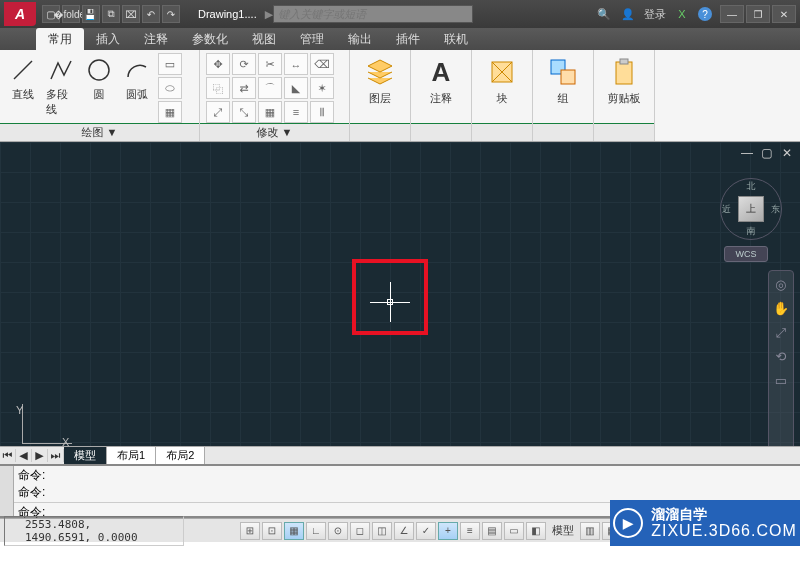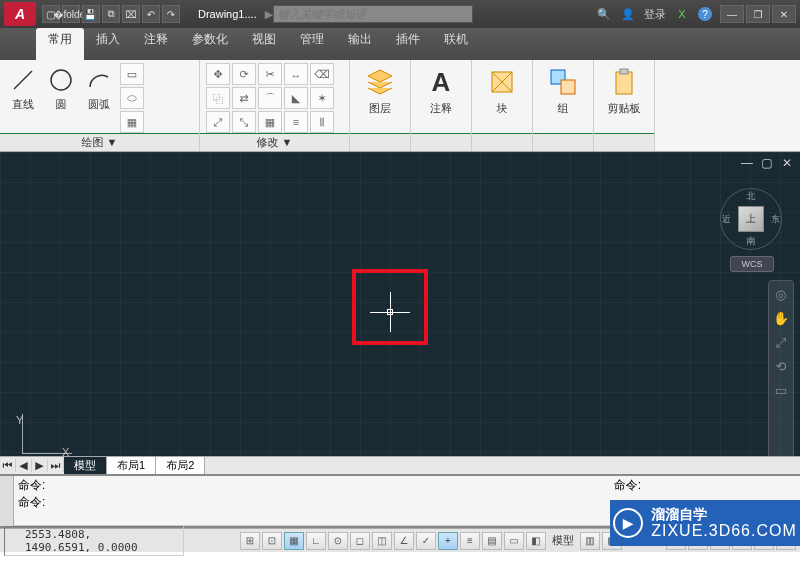--- a/index.html
+++ b/index.html
@@ -11,21 +11,21 @@
 .qat { display: flex; gap: 2px; margin-right: 10px; }
 .qat-btn { width: 18px; height: 18px; background: #555; border: 1px solid #666; display: flex; align-items: center; justify-content: center; color: #ddd; font-size: 10px; cursor: pointer; }
 .title-text { flex: 0 0 auto; margin: 0 8px; color: #fff; }
 .search-box { flex: 1; max-width: 200px; background: #888; border: 1px solid #555; height: 18px; padding: 0 4px; font-size: 11px; color: #333; font-style: italic; }
 .title-right { margin-left: auto; display: flex; align-items: center; gap: 8px; color: #ccc; }
 .title-right .icon { width: 16px; height: 16px; display: inline-flex; align-items: center; justify-content: center; }
 .win-controls { display: flex; gap: 2px; }
 .win-btn { width: 24px; height: 18px; background: #555; border: 1px solid #666; color: #ddd; font-size: 10px; display: flex; align-items: center; justify-content: center; cursor: pointer; }
 
 
-.menubar { height: 32px; background: linear-gradient(#5a5a5a, #4a4a4a); display: flex; align-items: stretch; font-size: 12px; color: #ddd; padding-left: 36px; }
+.menubar { height: 22px; background: linear-gradient(#5a5a5a, #4a4a4a); display: flex; align-items: stretch; font-size: 12px; color: #ddd; padding-left: 36px; }
 .menutab { padding: 3px 12px; cursor: pointer; }
 .menutab.active { background: #f5f5f5; color: #333; border-radius: 3px 3px 0 0; }
 
 
 .ribbon { height: 92px; background: #f5f5f5; border-bottom: 1px solid #aaa; display: flex; }
 .panel { border-right: 1px solid #ccc; padding: 3px 6px 0 6px; display: flex; flex-direction: column; }
 .panel-body { flex: 1; display: flex; align-items: flex-start; gap: 4px; }
 .panel-label { height: 18px; background: #e8e8e8; border-top: 1px solid #15803d; margin: 0 -6px; text-align: center; font-size: 11px; color: #333; line-height: 17px; }
 .big-btn { width: 34px; display: flex; flex-direction: column; align-items: center; gap: 2px; font-size: 11px; color: #333; cursor: pointer; padding: 2px; }
 .big-btn .bicon { width: 30px; height: 30px; display: flex; align-items: center; justify-content: center; }
@@ -48,32 +48,32 @@
 .red-highlight { position: absolute; top: 117px; left: 352px; width: 76px; height: 76px; border: 4px solid #e81123; }
 .ucs { position: absolute; bottom: 16px; left: 10px; color: #bbb; font-size: 11px; }
 .ucs .y { position: absolute; bottom: 32px; left: 6px; }
 .ucs .x { position: absolute; bottom: 0; left: 52px; }
 .ucs-line-v { position: absolute; bottom: 4px; left: 12px; width: 1px; height: 40px; background: #aaa; }
 .ucs-line-h { position: absolute; bottom: 4px; left: 12px; height: 1px; width: 50px; background: #aaa; }
 .viewcube { position: absolute; top: 36px; right: 18px; width: 62px; height: 62px; border-radius: 50%; border: 1px solid #556; display: flex; align-items: center; justify-content: center; color: #888; font-size: 10px; }
 .vc-cube { width: 26px; height: 26px; background: linear-gradient(145deg,#ddd,#aaa); border: 1px solid #888; color: #333; font-size: 10px; display: flex; align-items: center; justify-content: center; }
 .vc-n, .vc-s, .vc-e, .vc-w { position: absolute; font-size: 9px; color: #9aa; }
 .vc-n { top: 1px; } .vc-s { bottom: 1px; } .vc-e { right: 1px; } .vc-w { left: 1px; }
-.wcs-btn { position: absolute; top: 104px; right: 26px; width: 44px; height: 16px; background: #445; border: 1px solid #667; color: #bcc; font-size: 9px; text-align: center; border-radius: 3px; line-height: 14px; }
+.wcs-btn { position: absolute; top: 104px; right: 32px; width: 44px; height: 16px; background: #445; border: 1px solid #667; color: #bcc; font-size: 9px; text-align: center; border-radius: 3px; line-height: 14px; }
 .navbar { position: absolute; top: 128px; right: 6px; width: 26px; height: 180px; background: rgba(80,90,100,.4); border: 1px solid #556; border-radius: 4px; display: flex; flex-direction: column; align-items: center; gap: 6px; padding: 6px 0; }
 .nav-icon { width: 18px; height: 18px; color: #889; font-size: 13px; text-align: center; cursor: pointer; }
 .layout-tabs { position: absolute; bottom: 0; left: 0; right: 0; height: 18px; background: #e8e8e8; border-top: 1px solid #aaa; display: flex; align-items: center; font-size: 11px; }
 .lt-btn { width: 16px; text-align: center; color: #333; cursor: pointer; border-right: 1px solid #ccc; }
 .lt-tab { padding: 1px 10px; border-right: 1px solid #aaa; cursor: pointer; background: #fff; }
 .lt-tab.active { background: #1a2a33; color: #fff; }
 
 
 .cmdwin { height: 54px; background: #f5f5f5; border-top: 2px solid #888; border-bottom: 2px solid #888; font-size: 12px; color: #000; display: flex; }
 .cmd-handle { width: 14px; background: #ddd; border-right: 1px solid #aaa; }
-.cmd-body { flex: 1; display: flex; flex-direction: row; }
+.cmd-body { flex: 1; display: flex; flex-direction: column; }
 .cmd-hist { flex: 1; padding: 1px 4px; border-bottom: 1px solid #ccc; }
 .cmd-line { height: 18px; padding: 1px 4px; display: flex; }
 .cmd-input { flex: 1; border: none; background: transparent; font-size: 12px; outline: none; }
 
 
 .statusbar { height: 24px; background: #e5e5e5; border-top: 1px solid #aaa; display: flex; align-items: center; font-size: 11px; color: #333; padding: 0 4px; gap: 2px; }
 .stat-coords { width: 180px; border: 1px inset #ccc; padding: 1px 20px; font-family: monospace; }
 .sb-sep { flex: 1; }
 .sb-btn { width: 20px; height: 18px; border: 1px solid #bbb; background: linear-gradient(#f8f8f8,#e0e0e0); display: flex; align-items: center; justify-content: center; cursor: pointer; font-size: 10px; color: #555; }
 .sb-btn.on { background: linear-gradient(#cfe6fb,#a6d0f5); border-color: #6aa; }
@@ -134,20 +134,28 @@
 
   <div class="panel" style="width:200px">
     <div class="panel-body">
       <div class="big-btn">
         <div class="bicon">
             <svg width="26" height="26">
               <line x1="4" y1="22" x2="22" y2="4" stroke="#333" stroke-width="1.5"></line>
             </svg>
           </div>
         <span>直线</span>
+        </div>
+      <div class="big-btn">
+        <div class="bicon">
+            <svg width="26" height="26">
+              <polyline points="3,22 10,6 16,18 23,4" fill="none" stroke="#333" stroke-width="1.5"></polyline>
+            </svg>
+          </div>
+        <span>多段线</span>
         </div>
       <div class="big-btn">
         <div class="bicon">
             <svg width="26" height="26">
               <circle cx="13" cy="13" r="10" fill="none" stroke="#333" stroke-width="1.5"></circle>
             </svg>
           </div>
         <span>圆</span>
         </div>
       <div class="big-btn">

